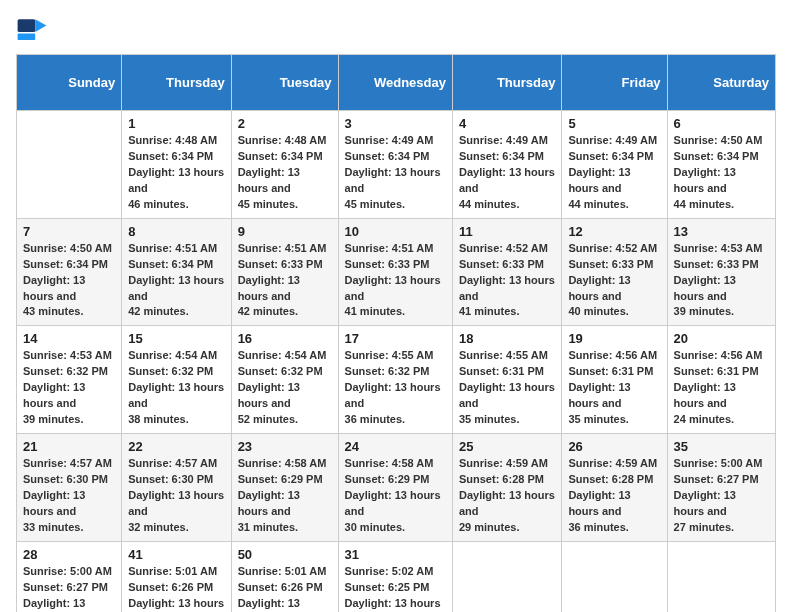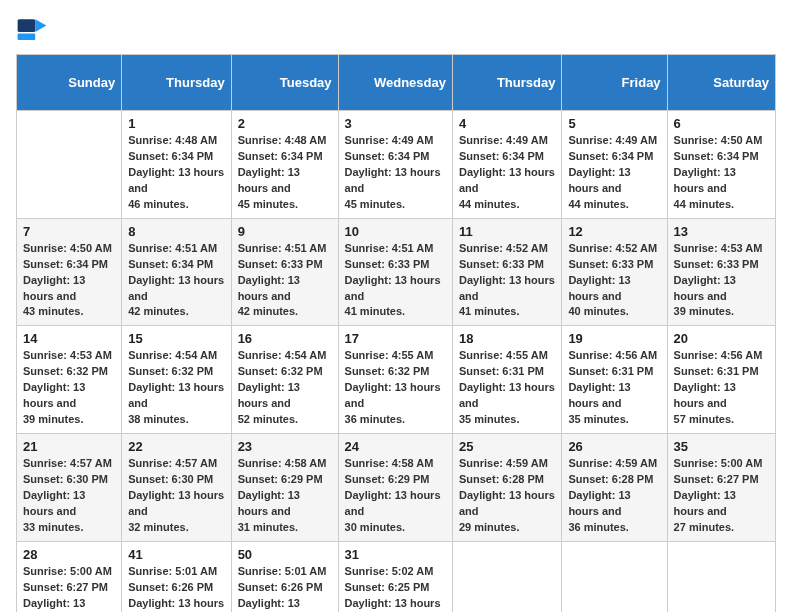--- a/index.html
+++ b/index.html
@@ -298,21 +298,21 @@
             <div>Daylight: 13 hours and</div>
             <div>35 minutes.</div>
           </div>
         </td>
         <td>
           <span class="day-num">20</span>
           <div class="day-detail">
             <div>Sunrise: 4:56 AM</div>
             <div>Sunset: 6:31 PM</div>
             <div>Daylight: 13 hours and</div>
-            <div>57 minutes.</div>
+            <div>24 minutes.</div>
           </div>
         </td>
       </tr>
       <tr>
         <td>
           <span class="day-num">21</span>
           <div class="day-detail">
             <div>Sunrise: 4:57 AM</div>
             <div>Sunset: 6:30 PM</div>
             <div>Daylight: 13 hours and</div>

